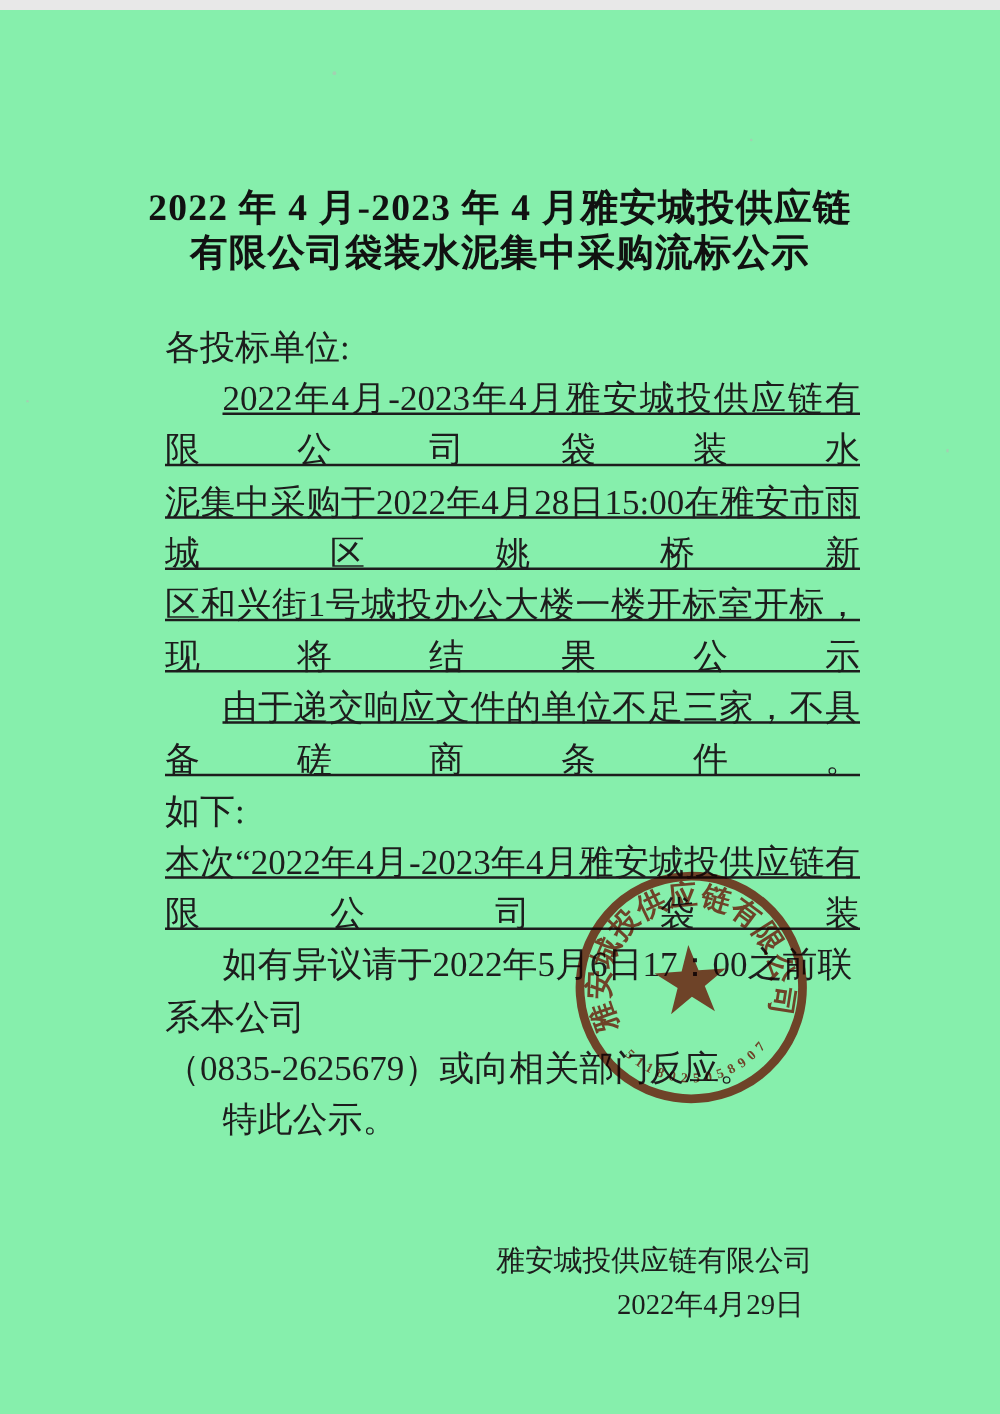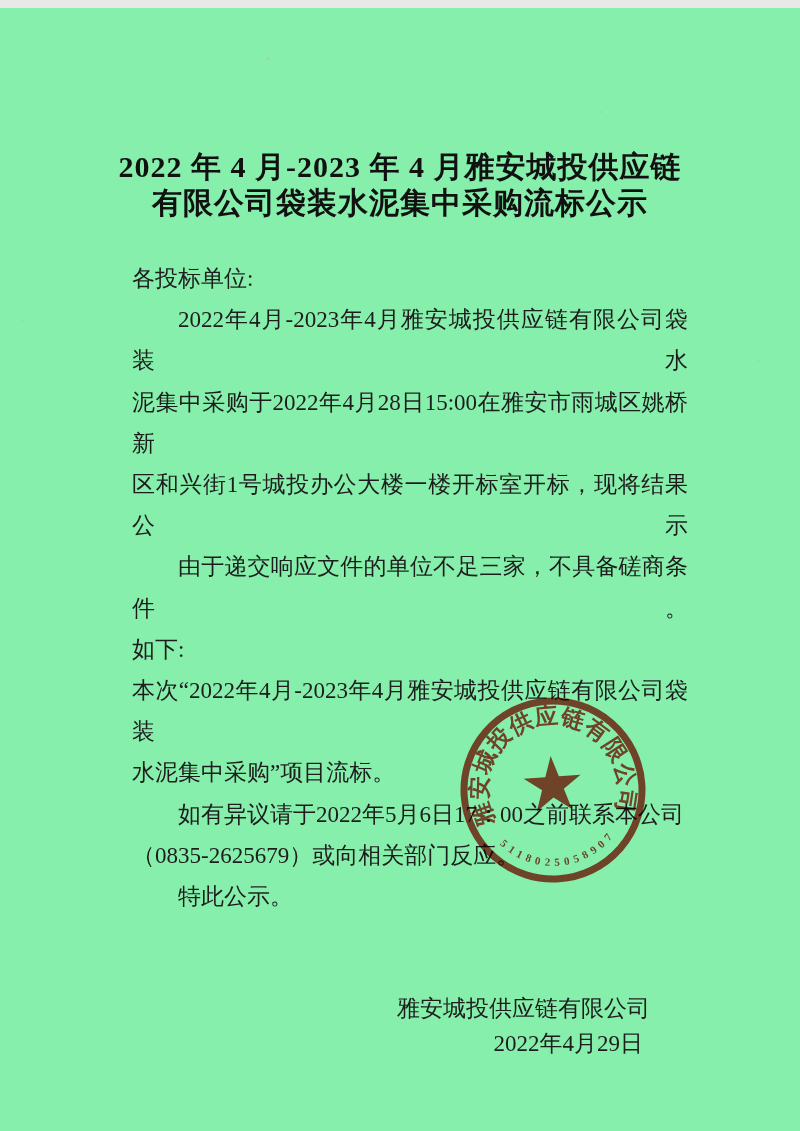--- a/index.html
+++ b/index.html
@@ -19,27 +19,27 @@
     font-size:30px;
     line-height:36px;
     font-weight:700;
     color:#111;
     letter-spacing:1px;
   }
   .title-line{display:block;}
   .body-lines{
     margin-top:37px;
     padding:0 112px 0 132px;
-    font-size:23px;
+    font-size:28px;
     line-height:41.2px;
     color:#1d1d1d;
   }
   .line{min-height:41.2px;}
   .line.indent{text-indent:46px;}
-  .line.fill{text-align:justify;text-align-last:justify;}
+  .line.fill{text-align:justify;text-align-last:justify;text-decoration:underline;}
   .signature{
     margin-top:74px;
     padding-right:150px;
     text-align:right;
     font-size:23px;
     line-height:35px;
     color:#1d1d1d;
   }
   .sig-date{margin-right:7px;padding-left:44px;}
   .stamp{
@@ -75,21 +75,20 @@
   </h1>
 
   <div class="body-lines" id="body-lines">
       <div class="line">各投标单位:</div>
       <div class="line indent fill">2022年4月-2023年4月雅安城投供应链有限公司袋装水</div>
       <div class="line fill">泥集中采购于2022年4月28日15:00在雅安市雨城区姚桥新</div>
       <div class="line fill">区和兴街1号城投办公大楼一楼开标室开标，现将结果公示</div>
       <div class="line indent fill">由于递交响应文件的单位不足三家，不具备磋商条件。</div>
       <div class="line">如下:</div>
       <div class="line fill">本次“2022年4月-2023年4月雅安城投供应链有限公司袋装</div>
-      <div class="line">水泥集中采购”项目流标。</div>
       <div class="line indent">如有异议请于2022年5月6日17：00之前联系本公司</div>
       <div class="line">（0835-2625679）或向相关部门反应。</div>
       <div class="line indent">特此公示。</div>
     </div>
 
   <div class="signature">
     <div class="sig-company">雅安城投供应链有限公司</div>
     <div class="sig-date">2022年4月29日</div>
   </div>
 

